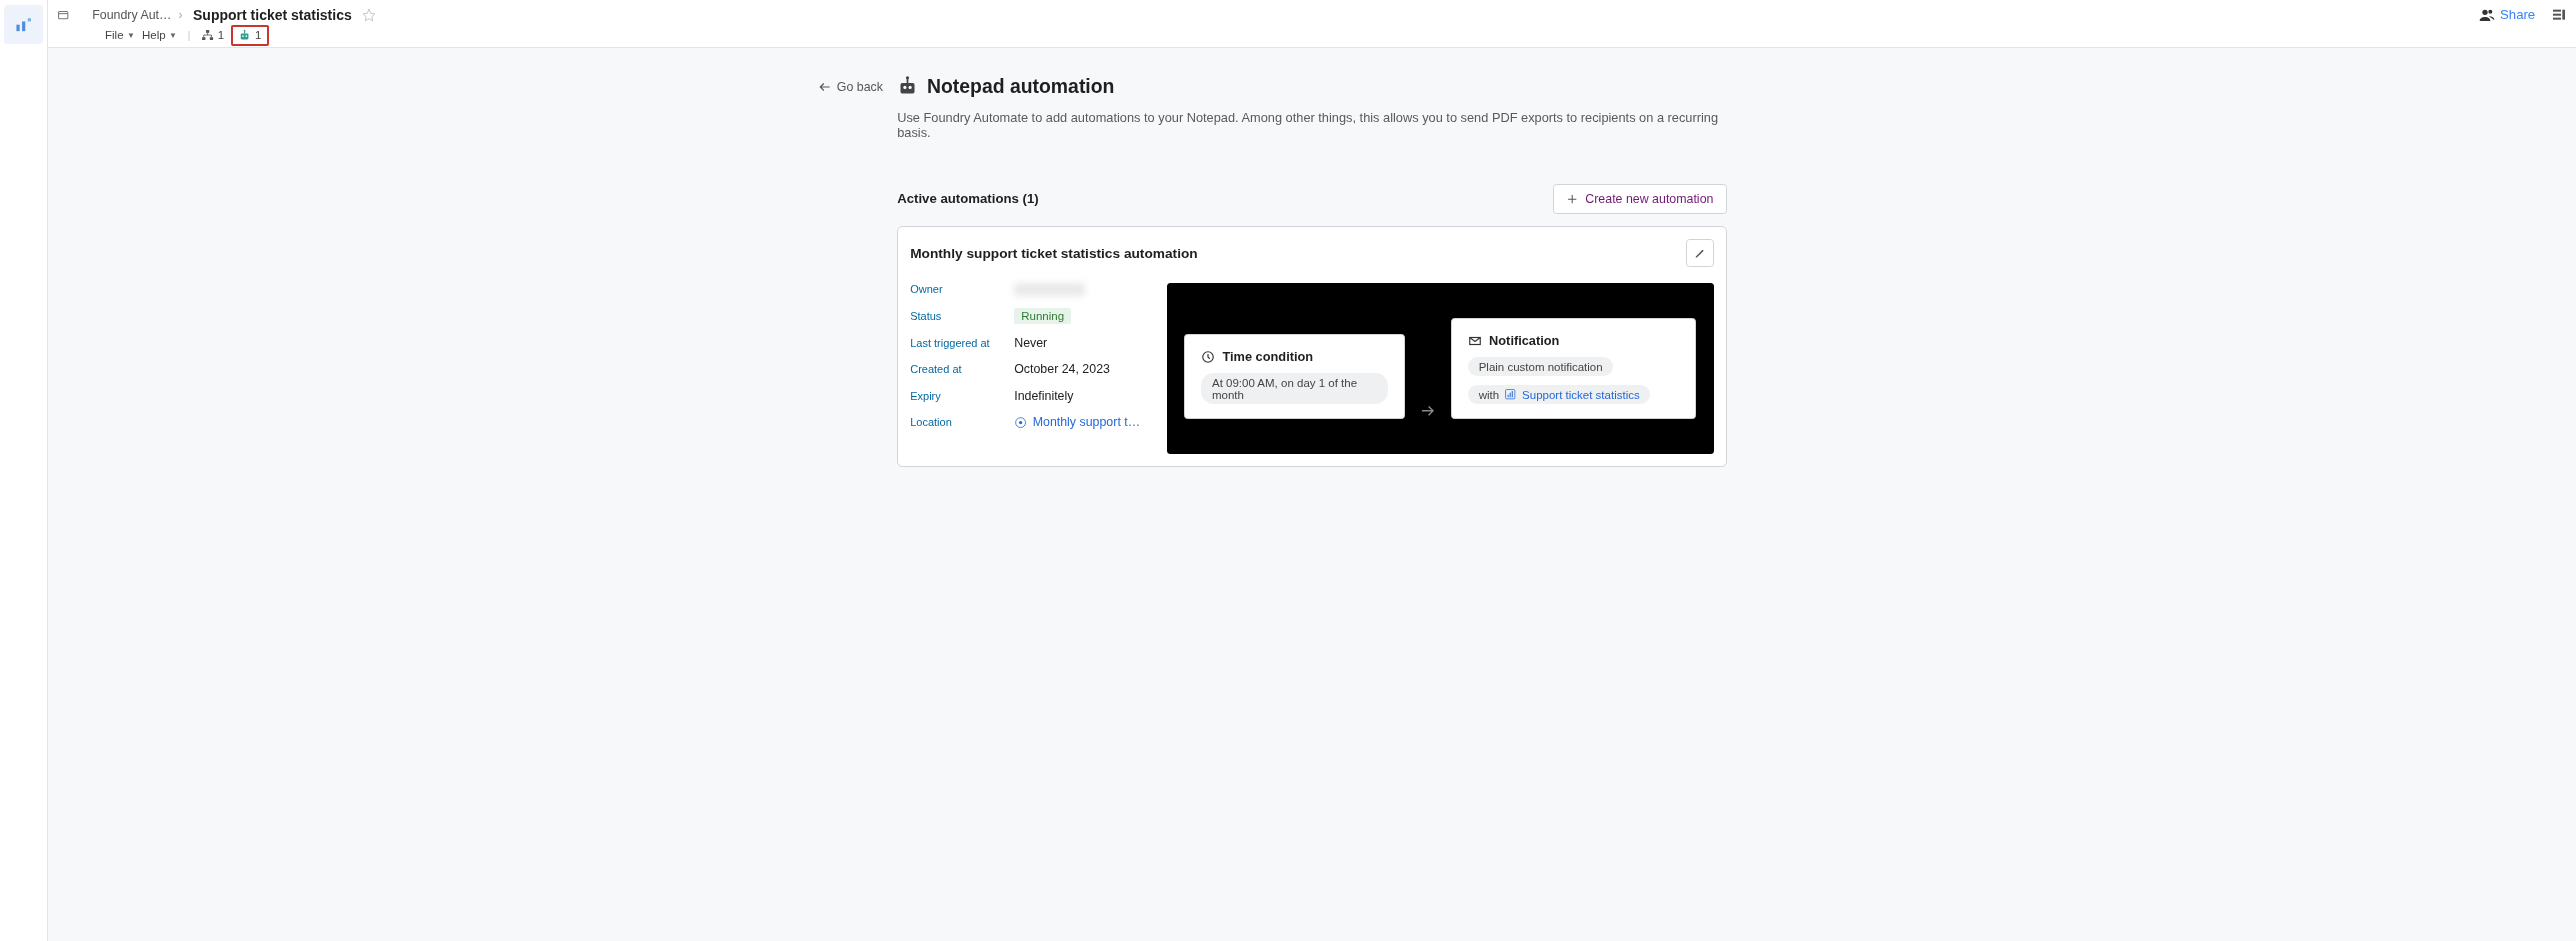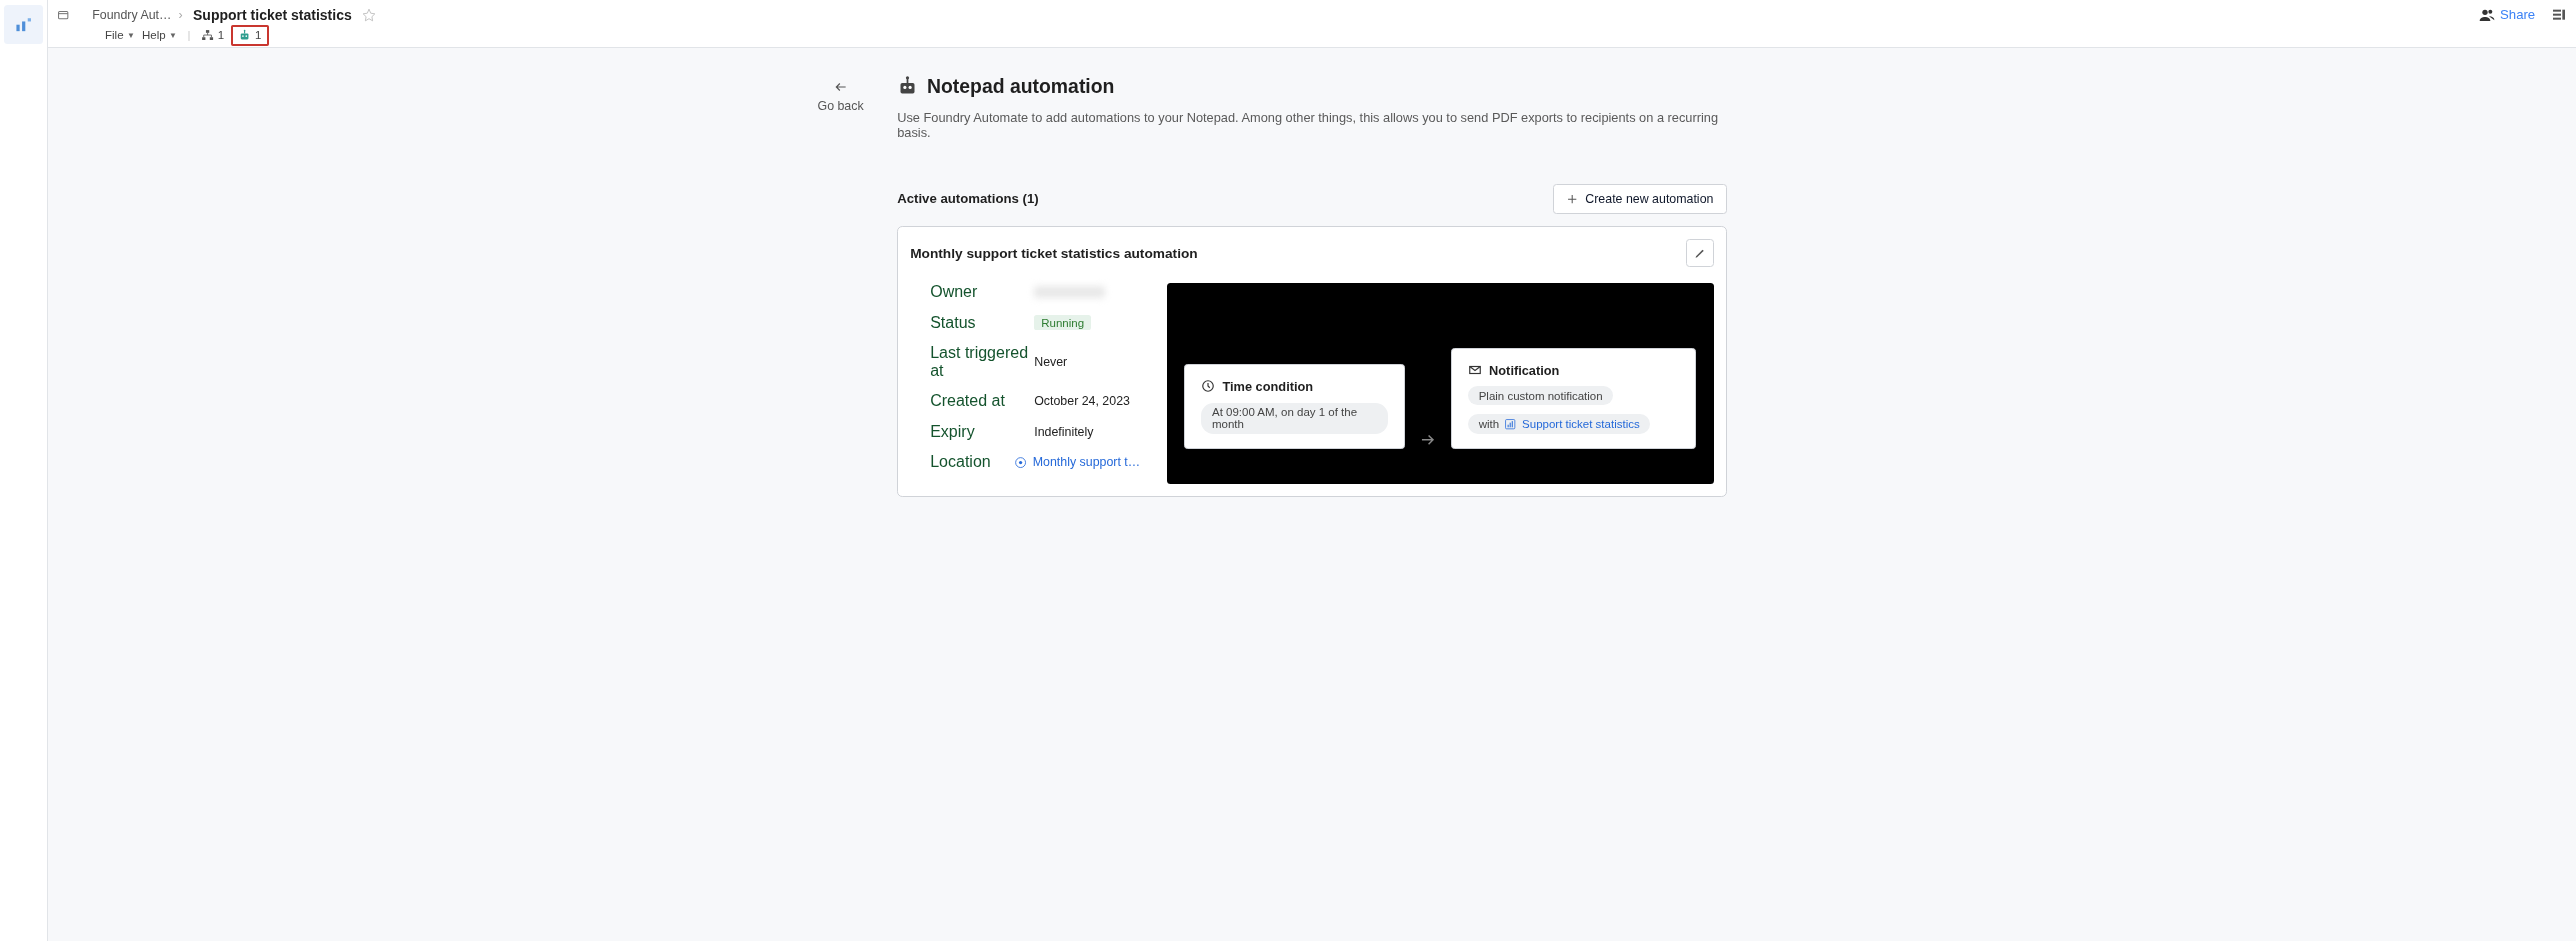--- a/index.html
+++ b/index.html
@@ -85,58 +85,57 @@
   .content-inner {
     max-width: 865px;
     margin: 0 auto;
     padding: 0 17.7px;
     position: relative;
   }
   .goback {
     position: absolute;
     left: -62px;
     top: 5.3px;
-    display: flex; align-items: center; gap: 5.3px;
+    display: flex; align-items: flex-start; gap: 5.3px;
     color: #555;
     font-size: 12.4px;
     cursor: pointer;
-    flex-direction: column;
   }
   .page-head {
     display: flex; align-items: center; gap: 8.8px;
   }
   .page-head h1 { font-size: 19.4px; font-weight: 700; }
   .page-sub { color: #5a5a5a; margin-top: 12.4px; font-size: 12.8px; }
   .section-row {
     display: flex; align-items: center; justify-content: space-between;
     margin-top: 44px;
   }
   .section-title { font-weight: 700; font-size: 13.2px; }
   .btn {
     display: inline-flex; align-items: center; gap: 7px;
     background: #fff; border: 0.9px solid #d0d3d8; border-radius: 3.5px;
-    padding: 7px 12.4px; font-size: 12.4px; color: #0f172a; cursor: pointer;
+    padding: 7px 12.4px; font-size: 12.4px; color: #701a75; cursor: pointer;
   }
   .card {
     background: #fff;
     border: 0.9px solid #d0d3d8;
     border-radius: 5.3px;
     margin-top: 12.4px;
     padding: 12px;
   }
   .card-head { display: flex; align-items: center; justify-content: space-between; }
   .card-title { font-weight: 700; font-size: 13.7px; }
   .edit-btn {
     width: 28px; height: 28px; border: 0.9px solid #d0d3d8; border-radius: 3.5px;
     display: flex; align-items: center; justify-content: center; cursor: pointer;
   }
   .card-body { display: flex; gap: 26.5px; margin-top: 16px; }
   .meta { width: 230px; }
   .meta-row { display: flex; margin-bottom: 12.4px; align-items: center; }
-  .meta-label { width: 104px; color: #14532d; font-size: 16px; margin-left: 20px; }
+  .meta-label { width: 104px; color: #0369a1; font-size: 11px; }
   .meta-val { font-size: 12.4px; color: #222; display: flex; align-items: center; gap: 5.3px; }
   .badge-green {
     background: #e6f2ea; color: #2e7d32; padding: 1.8px 7px; border-radius: 2.6px; font-size: 11.5px;
   }
   .blurred { filter: blur(3.5px); background: #e8e8e8; width: 71px; height: 12.4px; border-radius: 2.6px; }
   .link { color: #2569d9; cursor: pointer; }
   .loc-text { max-width: 115px; white-space: nowrap; overflow: hidden; text-overflow: ellipsis; }
   .flow {
     flex: 1; background: #000000; border-radius: 3.5px;
     display: flex; align-items: flex-end; justify-content: center; gap: 14px;

